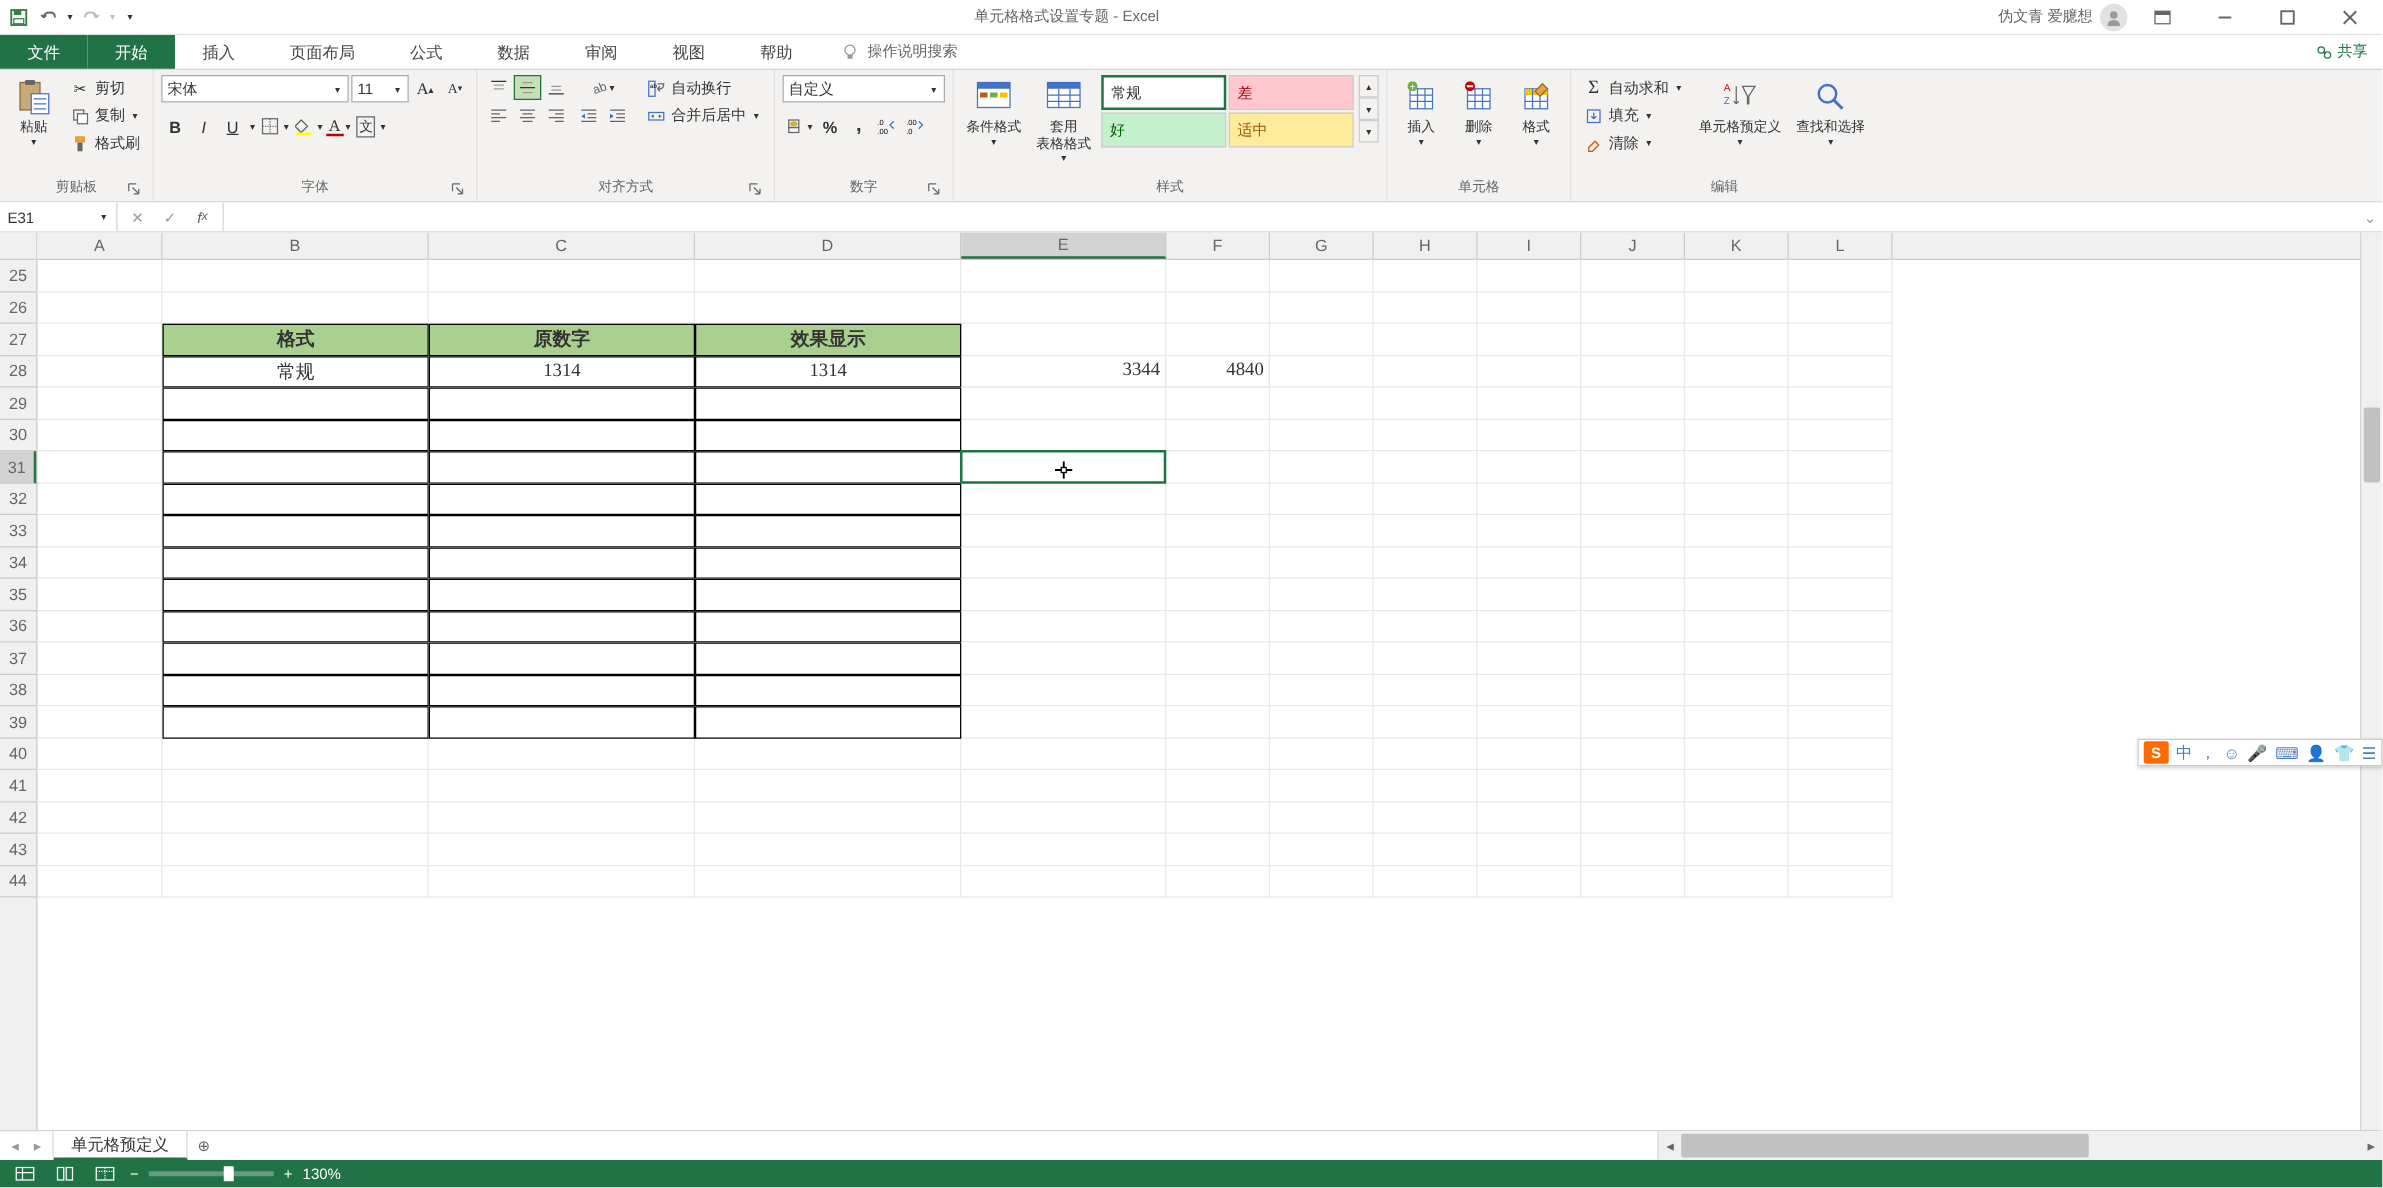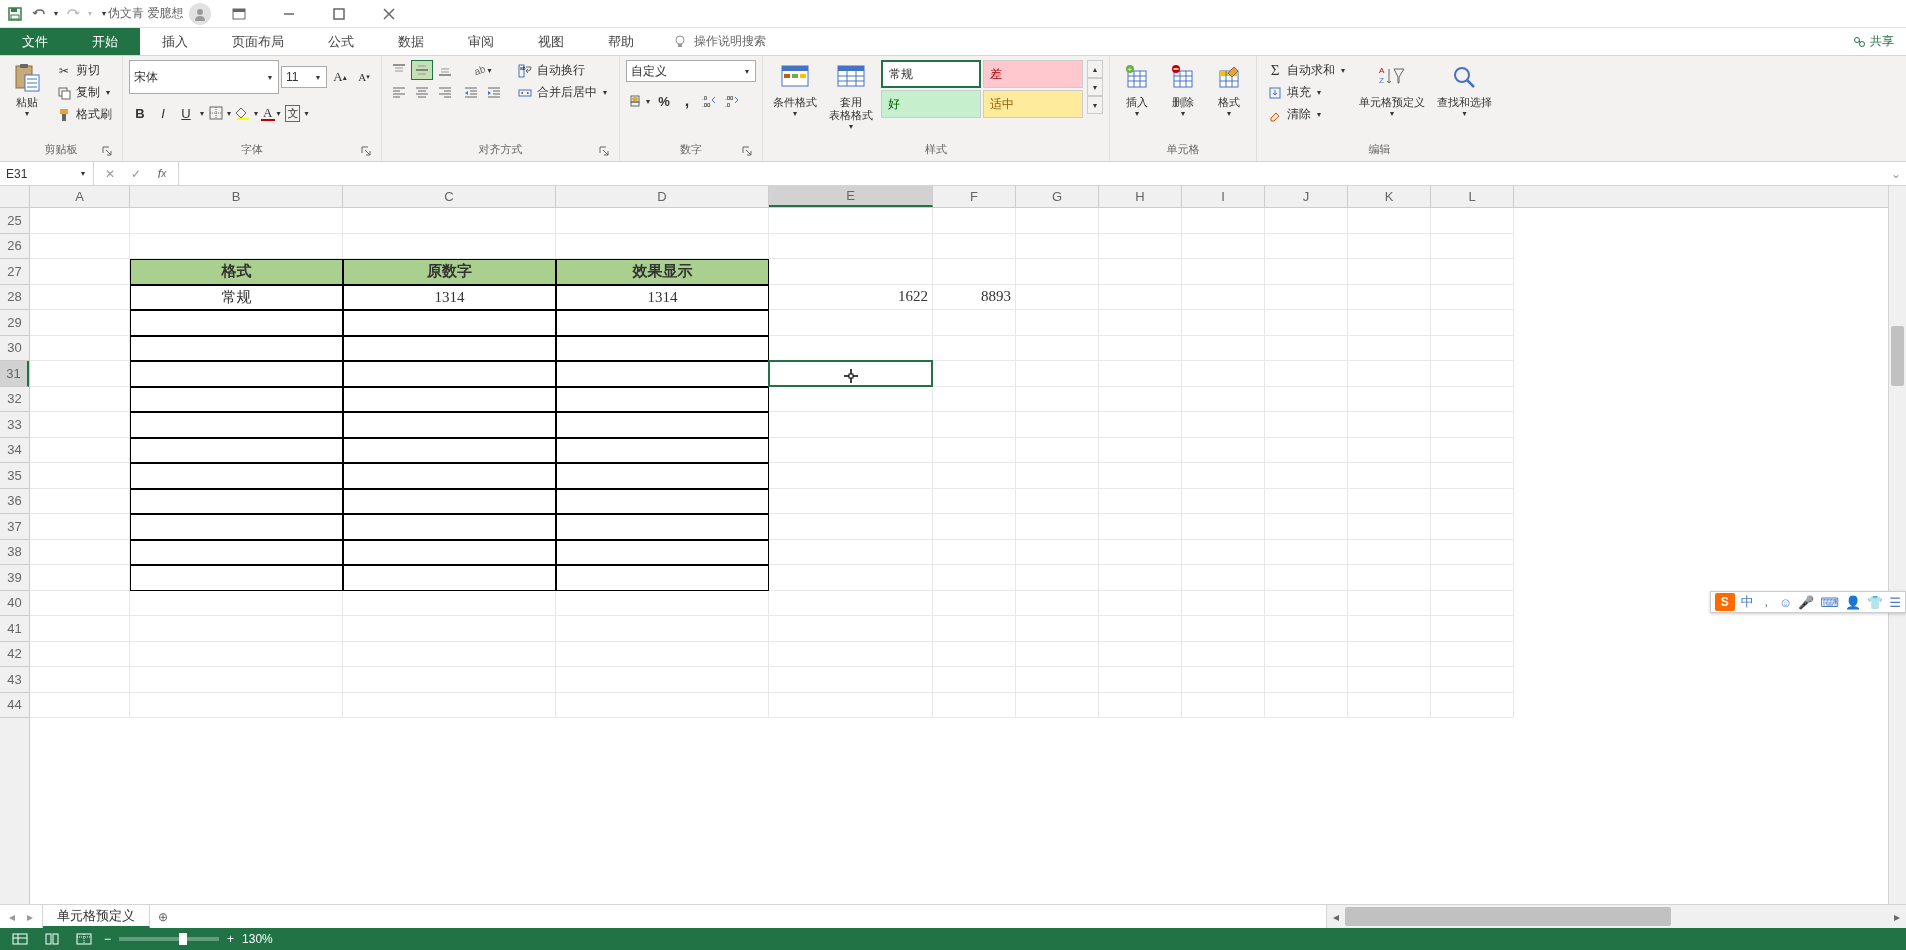--- a/index.html
+++ b/index.html
@@ -30,21 +30,21 @@
     .ribbon-group-label { text-align: center; font-size: 11px; color: #666; padding: 2px 0 4px 0; position: relative; }
     .ribbon-group-label .launcher { position: absolute; right: 2px; bottom: 3px; width: 14px; height: 14px; display: flex; align-items: center; justify-content: center; cursor: pointer; }
     .big-btn { display: flex; flex-direction: column; align-items: center; justify-content: center; padding: 2px 4px; cursor: pointer; min-width: 42px; }
     .big-btn-icon { width: 32px; height: 32px; display: flex; align-items: center; justify-content: center; margin-bottom: 2px; }
     .big-btn-label { font-size: 11px; text-align: center; line-height: 1.2; }
     .small-list { display: flex; flex-direction: column; gap: 1px; }
     .small-item { display: flex; align-items: center; gap: 4px; padding: 2px 4px; cursor: pointer; font-size: 12px; white-space: nowrap; }
     .icon-sm { width: 16px; height: 16px; display: inline-flex; align-items: center; justify-content: center; }
     
     .font-row { display: flex; align-items: center; gap: 2px; margin-bottom: 4px; }
-    .font-select { width: 150px; height: 34px; border: 1px solid #ababab; background: #fff; padding: 0 4px; font-size: 12px; display: flex; align-items: center; justify-content: space-between; }
+    .font-select { width: 150px; height: 22px; border: 1px solid #ababab; background: #fff; padding: 0 4px; font-size: 12px; display: flex; align-items: center; justify-content: space-between; }
     .size-select { width: 46px; height: 22px; border: 1px solid #ababab; background: #fff; padding: 0 4px; font-size: 12px; display: flex; align-items: center; justify-content: space-between; }
     .font-btn-row { display: flex; align-items: center; gap: 1px; }
     .mini-btn { width: 22px; height: 22px; display: flex; align-items: center; justify-content: center; cursor: pointer; font-size: 13px; }
     .mini-btn-split { display: flex; align-items: center; }
     .mini-btn-split .mini-btn { width: auto; padding: 0 2px; }
     .dd-arrow { font-size: 8px; padding: 0 2px; cursor: pointer; }
     
     .align-grid { display: flex; flex-direction: column; gap: 2px; }
     .align-row { display: flex; gap: 1px; }
     .align-btn { width: 22px; height: 20px; display: flex; align-items: center; justify-content: center; cursor: pointer; }
@@ -138,20 +138,21 @@
     <span class="dd-arrow">▾</span>
     <div class="qat-btn">
       <svg width="14" height="14" viewBox="0 0 14 14">
           <path d="M11 7 Q11 3 6 3 Q2 3 2 7" fill="none" stroke="#bbb" stroke-width="1.5"></path>
           <path d="M11 7 L13 5 M11 7 L9 5" stroke="#bbb" stroke-width="1.5"></path>
         </svg>
     </div>
     <span class="dd-arrow" style="color:#bbb">▾</span>
     <span class="dd-arrow" style="margin-left:4px">▾</span>
   </div>
+  <div class="title-center">单元格格式设置专题 - Excel</div>
   <div class="title-right">
     <div class="user-info">
       <span>伪文青 爱臆想</span>
       <span class="avatar-circle">
         <svg width="14" height="14" viewBox="0 0 14 14">
             <circle cx="7" cy="5" r="3" fill="#999"></circle>
             <path d="M2 14 Q2 9 7 9 Q12 9 12 14" fill="#999"></path>
           </svg>
       </span>
     </div>
@@ -973,22 +974,22 @@
         <div class="cell table-cell" style="left: 526px; top: 280.5px; width: 213px; height: 25.5px; z-index: 2;"></div>
         <div class="cell table-cell" style="left: 100px; top: 306px; width: 213px; height: 25.5px; z-index: 2;"></div>
         <div class="cell table-cell" style="left: 313px; top: 306px; width: 213px; height: 25.5px; z-index: 2;"></div>
         <div class="cell table-cell" style="left: 526px; top: 306px; width: 213px; height: 25.5px; z-index: 2;"></div>
         <div class="cell table-cell" style="left: 100px; top: 331.5px; width: 213px; height: 25.5px; z-index: 2;"></div>
         <div class="cell table-cell" style="left: 313px; top: 331.5px; width: 213px; height: 25.5px; z-index: 2;"></div>
         <div class="cell table-cell" style="left: 526px; top: 331.5px; width: 213px; height: 25.5px; z-index: 2;"></div>
         <div class="cell table-cell" style="left: 100px; top: 357px; width: 213px; height: 25.5px; z-index: 2;"></div>
         <div class="cell table-cell" style="left: 313px; top: 357px; width: 213px; height: 25.5px; z-index: 2;"></div>
         <div class="cell table-cell" style="left: 526px; top: 357px; width: 213px; height: 25.5px; z-index: 2;"></div>
-        <div class="cell num" style="left: 739px; top: 76.5px; width: 164px; height: 25.5px; z-index: 2;">1622</div>
-        <div class="cell num" style="left: 903px; top: 76.5px; width: 83px; height: 25.5px; z-index: 2;">8893</div>
+        <div class="cell num" style="left: 739px; top: 76.5px; width: 164px; height: 25.5px; z-index: 2;">3344</div>
+        <div class="cell num" style="left: 903px; top: 76.5px; width: 83px; height: 25.5px; z-index: 2;">4840</div>
         <div class="cell selected" style="left: 738px; top: 152px; width: 165px; height: 26.5px; background: transparent;"></div>
         <div class="cursor" style="left: 814px; top: 160.75px;">
           <svg width="14" height="14" viewBox="0 0 14 14">
             <line x1="7" y1="0" x2="7" y2="5" stroke="#000" stroke-width="1.5"></line>
             <line x1="7" y1="9" x2="7" y2="14" stroke="#000" stroke-width="1.5"></line>
             <line x1="0" y1="7" x2="5" y2="7" stroke="#000" stroke-width="1.5"></line>
             <line x1="9" y1="7" x2="14" y2="7" stroke="#000" stroke-width="1.5"></line>
             <rect x="5" y="5" width="4" height="4" fill="none" stroke="#000"></rect>
           </svg>
         </div>

